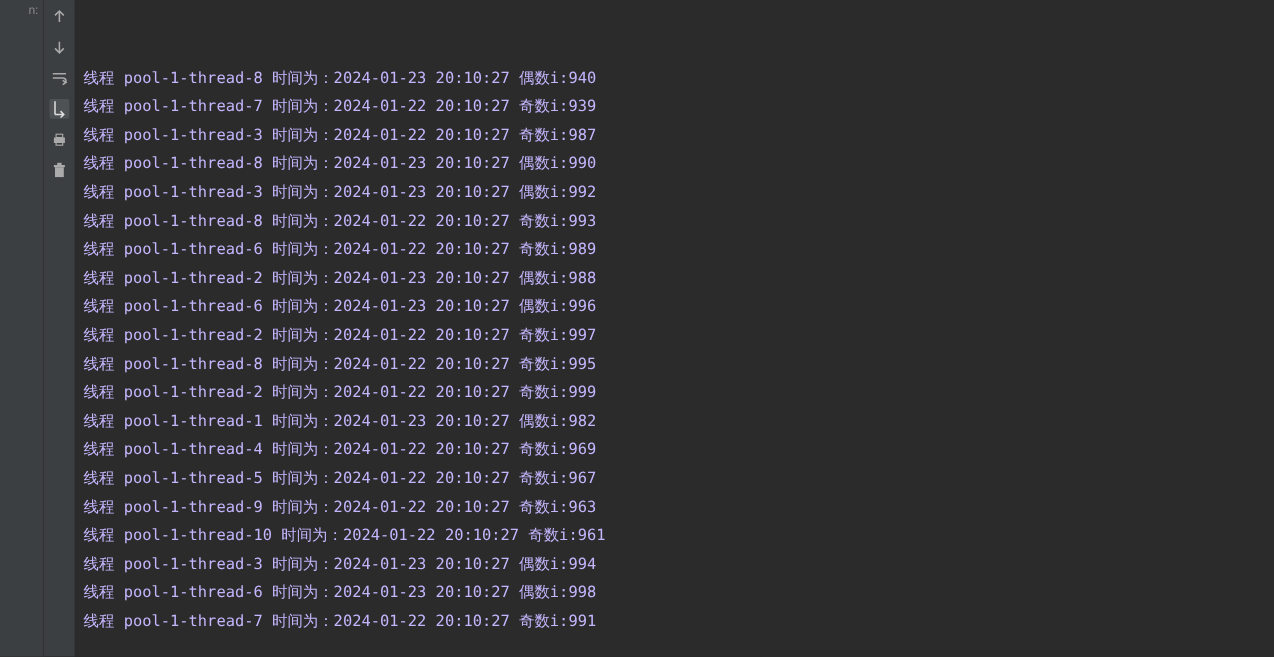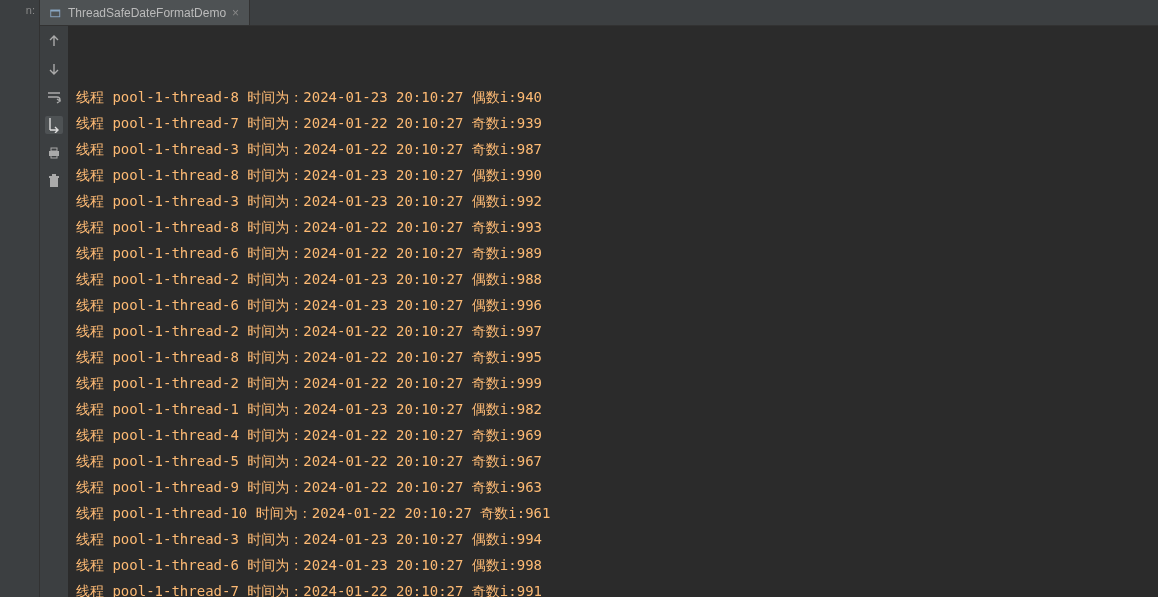--- a/index.html
+++ b/index.html
@@ -96,45 +96,33 @@
       border-radius: 2px;
     }
     .console {
       flex: 1;
       background: #2b2b2b;
       padding: 6px 0 6px 8px;
       overflow: hidden;
       font-family: "Menlo", "Monaco", "Consolas", monospace;
       font-size: 14px;
       line-height: 26px;
-      color: #fdba74;
+      color: #c4b5fd;
       white-space: pre;
     }
     .log-line { white-space: pre; }
   </style>
 </head>
 <body>
 
 <div class="left-gutter">
   <div class="gutter-label">n:</div>
 </div>
 
 <div class="main-area">
-  <div class="tab-bar">
-    <div class="tab">
-      <span class="tab-icon">
-        <svg viewBox="0 0 16 16">
-            <rect x="1" y="4" width="12" height="9" fill="none" stroke="#8aa7c4" stroke-width="1.2"></rect>
-            <rect x="1" y="4" width="12" height="2" fill="#8aa7c4"></rect>
-          </svg>
-      </span>
-      <span>ThreadSafeDateFormatDemo</span>
-      <span class="tab-close">×</span>
-    </div>
-  </div>
 
   <div class="content-wrap">
     <div class="side-toolbar">
       <div class="tool-icon">
         <svg viewBox="0 0 16 16">
             <path d="M8 3 L8 13 M4 7 L8 3 L12 7" stroke="#aaa" stroke-width="1.4" fill="none"></path>
           </svg>
       </div>
       <div class="tool-icon">
         <svg viewBox="0 0 16 16">

